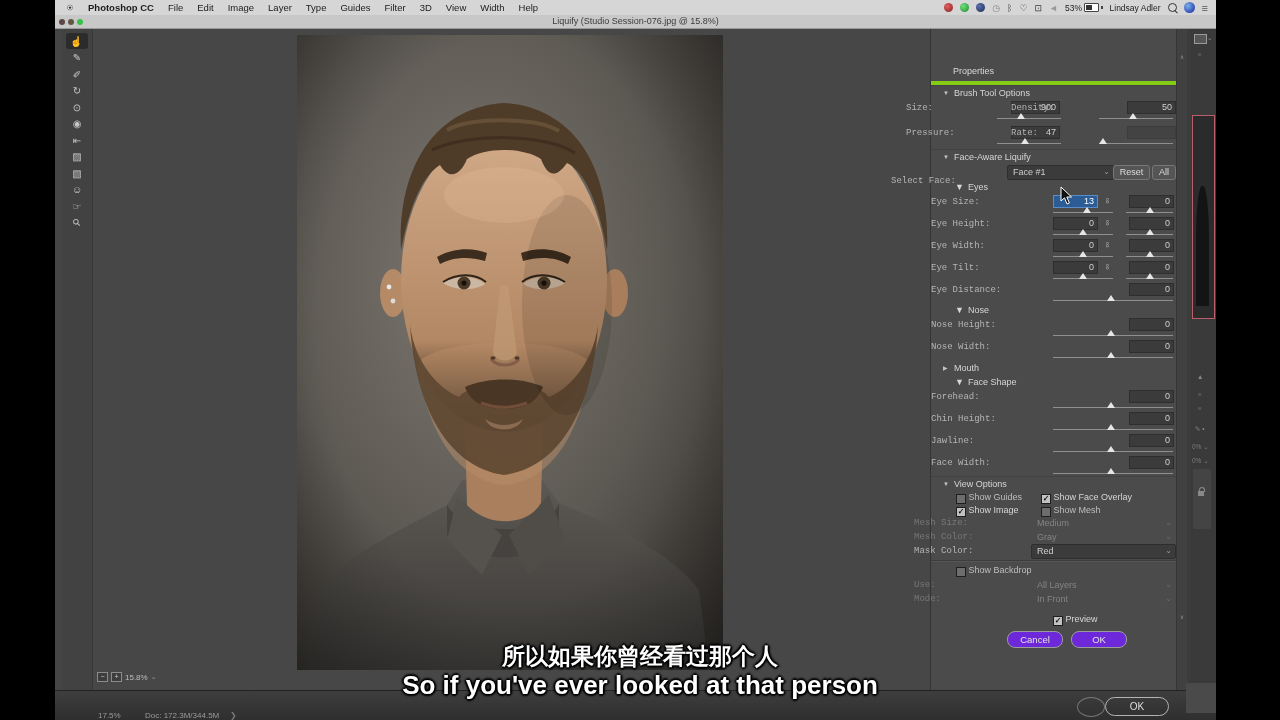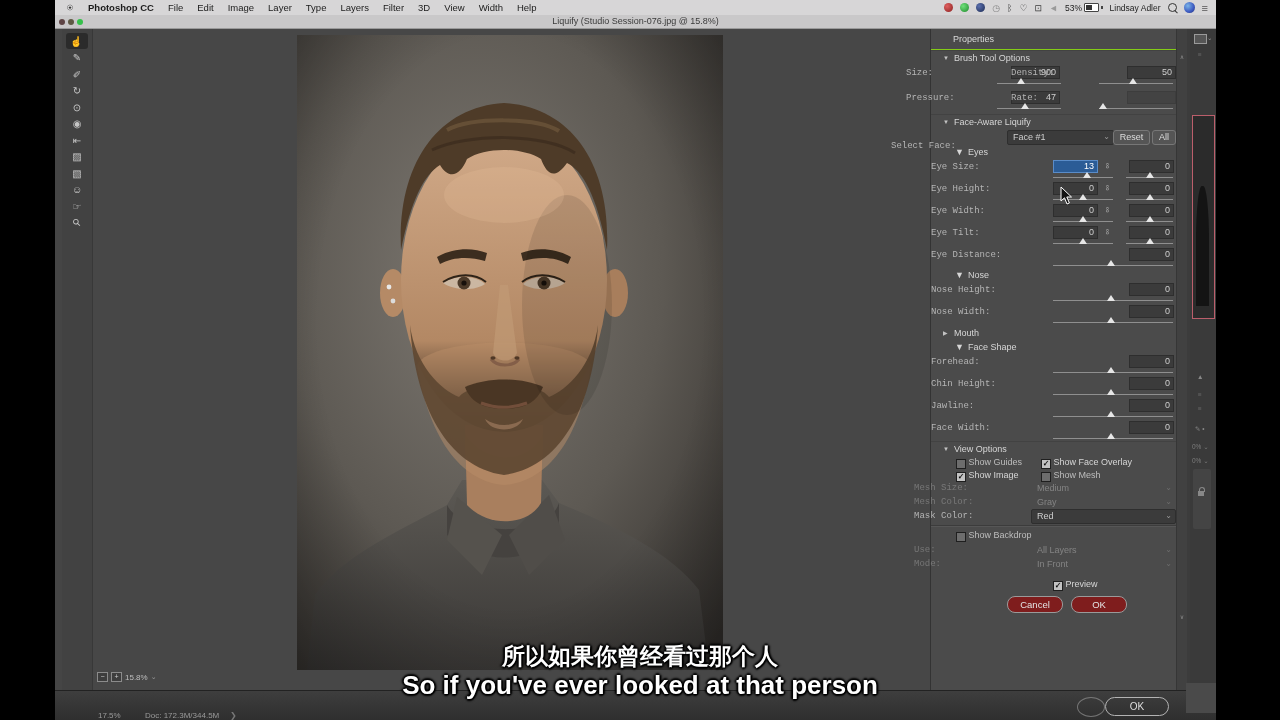--- a/index.html
+++ b/index.html
@@ -39,21 +39,21 @@
 
   #canvas{position:absolute;left:38px;top:0;width:837px;height:100%;background:#474747;}
   #photo{position:absolute;left:204px;top:6px;width:426px;height:635px;}
 
   #canvas-zoom{position:absolute;left:4px;top:643px;display:flex;align-items:center;gap:3px;font-size:8px;color:#bdbdbd;}
   .zbox{width:9px;height:8px;border:1px solid #8b8b8b;font-size:7px;line-height:7px;text-align:center;color:#cfcfcf;background:#3d3d3d;}
 
   
   #props{position:absolute;left:875px;top:0;width:246px;height:100%;background:#4b4b4b;border-left:1px solid #333;
     font-size:9px;color:#bdbdbd;}
-  .props-title{height:20px;line-height:20px;padding-left:22px;color:#d9d9d9;border-bottom:1px solid #84cc16;}
+  .props-title{height:20px;line-height:20px;padding-left:22px;color:#d9d9d9;border-bottom:4px solid #84cc16;margin-top:32px;}
   .sec-hdr{height:13px;display:flex;align-items:center;gap:4px;padding-left:12px;color:#d6d6d6;border-top:1px solid #424242;}
   .sec-hdr.collapsed{height:15px;}
   .sec-hdr .tri{font-size:6px;color:#c2c2c2;width:7px;}
   .sub-hdr{height:13px;display:flex;align-items:center;gap:4px;padding-left:24px;color:#d6d6d6;}
   .row{position:relative;}
   .rlabel{position:absolute;left:0;width:112px;text-align:left;top:4px;color:#b5b5b5;font-family:Liberation Mono, monospace;}
   .vbox{position:absolute;top:2px;width:40px;height:11px;background:#3b3b3b;border:1px solid #2e2e2e;
     color:#cfcfcf;text-align:right;padding-right:3px;line-height:11px;}
   .vbox.sel{background:#2b5c96;color:#fff;border-color:#5a8cc8;}
   .vbox.dim{opacity:.45;}
@@ -64,21 +64,21 @@
     transform:rotate(90deg);}
   .cb{display:inline-block;width:8px;height:8px;border:1px solid #1f1f1f;background:#6d6d6d;vertical-align:-1px;
     font-size:8px;line-height:8px;text-align:center;color:#111;font-weight:bold;}
   .cb.on{background:#c2c2c2;}
   .cb.off{color:transparent;}
   .dd{position:absolute;height:13px;background:#3b3b3b;border:1px solid #2e2e2e;border-radius:2px;color:#cfcfcf;
     line-height:13px;padding-left:5px;}
   .dd .chev{position:absolute;right:3px;top:-1px;color:#9a9a9a;font-size:8px;}
   .dimrow{opacity:.42;}
   .sep{border-top:1px solid #3c3c3c;box-shadow:0 1px 0 #565656 inset;}
-  .pillbtn{position:absolute;height:15px;border:1px solid #9a9a9a;border-radius:8px;background:#7f1d1d;
+  .pillbtn{position:absolute;height:15px;border:1px solid #9a9a9a;border-radius:8px;background:#6d28d9;
     color:#e3e3e3;text-align:center;line-height:15px;font-size:9.5px;}
   .smallbtn{position:absolute;top:2px;height:13px;background:#555;border:1px solid #777;border-radius:3px;
     color:#ddd;text-align:center;line-height:12px;}
 
   #props-scrollbar{position:absolute;left:1121px;top:0;width:10px;height:100%;background:#414141;border-left:1px solid #363636;
     color:#8e8e8e;font-size:6px;text-align:center;}
   #right-strip{position:absolute;left:1135px;top:0;width:26px;height:100%;background:#3a3a3a;color:#7d7d7d;font-size:6.5px;}
   #nav-thumb{position:absolute;left:2px;top:86px;width:21px;height:202px;background:#2b2b2b;border:1px solid #bb5e6b;}
   #nav-thumb .sil{position:absolute;left:3px;top:70px;width:13px;height:120px;background:#141414;border-radius:45% 45% 0 0;}
   .rs-row{position:absolute;left:2px;}
@@ -109,21 +109,21 @@
 
   <div id="menubar">
     <span id="apple-logo">⍟</span>
     <span id="menu-items" style="display: flex;">
         <span class="menu-item app">Photoshop CC</span>
         <span class="menu-item">File</span>
         <span class="menu-item">Edit</span>
         <span class="menu-item">Image</span>
         <span class="menu-item">Layer</span>
         <span class="menu-item">Type</span>
-        <span class="menu-item">Layers</span>
+        <span class="menu-item">Guides</span>
         <span class="menu-item">Filter</span>
         <span class="menu-item">3D</span>
         <span class="menu-item">View</span>
         <span class="menu-item">Width</span>
         <span class="menu-item">Help</span>
       </span>
     <span id="menu-status">
       <span class="mdot" style="background:radial-gradient(circle at 35% 35%,#e06060,#8a1f1f)"></span>
       <span class="mdot" style="background:radial-gradient(circle at 35% 35%,#6fe07a,#1f8a2d)"></span>
       <span class="mdot" style="background:radial-gradient(circle at 35% 35%,#5a6fae,#1c2a52)"></span>

